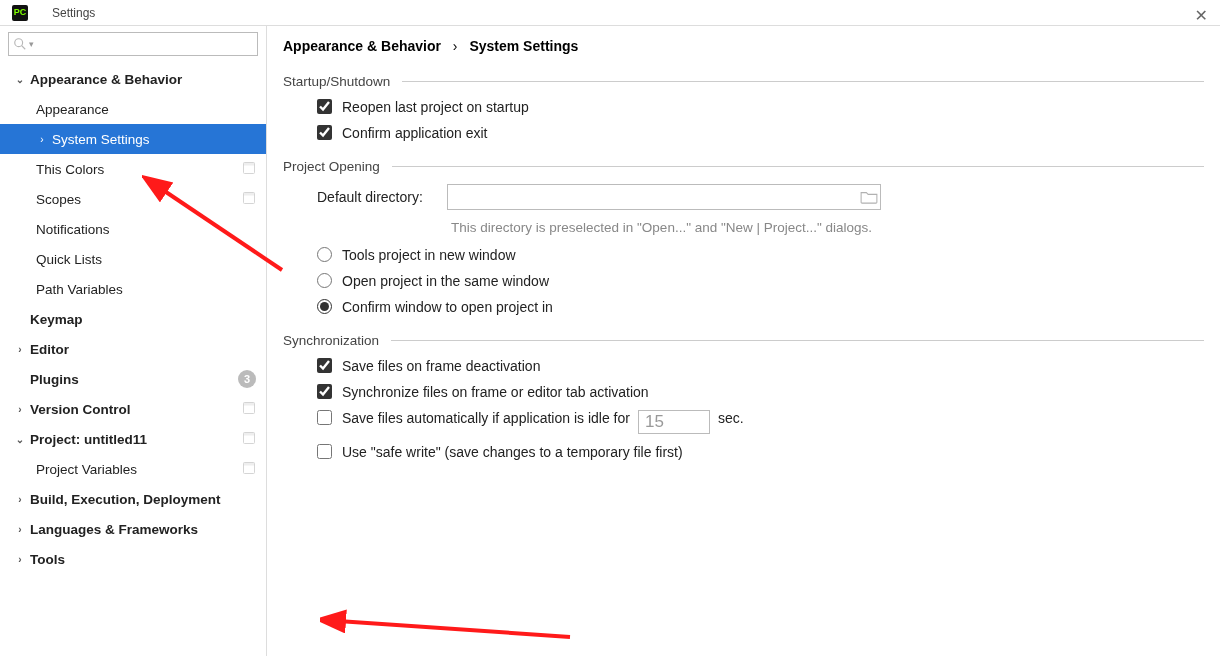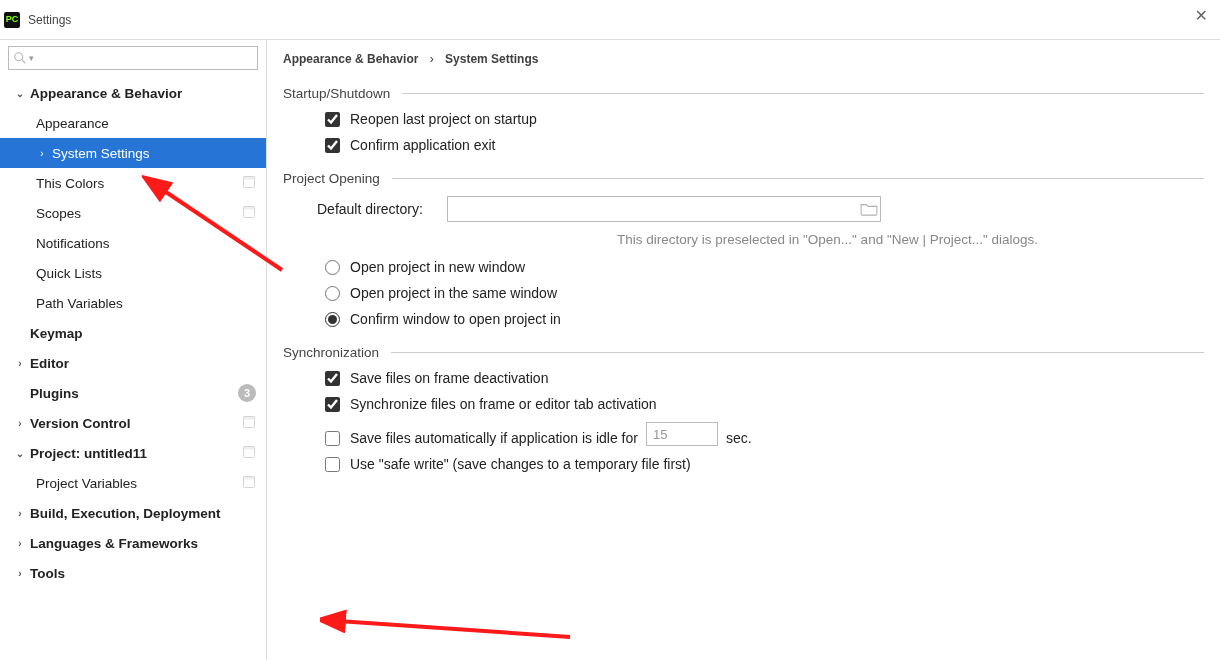--- a/index.html
+++ b/index.html
@@ -6,26 +6,27 @@
 body {
   font-family: "Segoe UI", Arial, sans-serif;
   font-size: 13px;
   color: #333;
   background: #fff;
   width: 1220px;
   height: 660px;
   overflow: hidden;
 }
 .titlebar {
-  height: 40px;
-  display: flex;
-  align-items: center;
-  padding: 0 4px;
+  height: 26px;
+  display: flex;
+  align-items: center;
+  padding: 0 12px;
   border-bottom: 1px solid #ddd;
   position: relative;
+  gap: 16px;
 }
 .titlebar .app-icon {
   width: 16px; height: 16px;
   background: #111;
   display: inline-flex;
   align-items: center;
   justify-content: center;
   margin-right: 8px;
   border-radius: 2px;
 }
@@ -119,23 +120,23 @@
   display: inline-flex;
   align-items: center;
   justify-content: center;
 }
 .content {
   flex: 1;
   padding: 12px 16px;
   overflow: auto;
 }
 .breadcrumb {
-  font-size: 12px;
+  font-size: 14px;
   font-weight: 600;
-  color: #404040;
+  color: #000000;
   margin-bottom: 20px;
 }
 .breadcrumb .sep {
   margin: 0 8px;
   font-weight: normal;
 }
 .section-title {
   font-size: 13.5px;
   color: #444;
   display: flex;
@@ -147,37 +148,37 @@
   flex: 1;
   height: 1px;
   background: #ccc;
   margin-left: 12px;
 }
 .section-body {
   padding-left: 34px;
 }
 .row {
   display: flex;
-  align-items: flex-end;
-  margin: 10px 8px;
+  align-items: flex-start;
+  margin: 10px 0;
   font-size: 14px;
   color: #222;
 }
 .row input[type=checkbox], .row input[type=radio] {
   width: 15px; height: 15px;
   margin-right: 10px;
   accent-color: #333;
 }
 .row .num-input {
   width: 72px;
   height: 24px;
   border: 1px solid #bbb;
   padding: 0 6px;
   margin: 0 8px;
-  font-size: 13px;
+  font-size: 17px;
   color: #999;
 }
 .dir-row {
   display: flex;
   align-items: center;
   margin: 10px 0;
 }
 .dir-row .lbl { width: 130px; font-size: 14px; color: #222;}
 .dir-input-wrap {
   flex: 0 0 434px;
@@ -195,21 +196,20 @@
 }
 .folder-icon {
   width: 18px; height: 14px;
   opacity: 0.5;
 }
 .hint {
   color: #888;
   font-size: 13.5px;
   margin-left: 134px;
   margin-bottom: 12px;
-  text-align: center;
 }
 
 .arrow-annot {
   position: absolute;
   pointer-events: none;
   z-index: 50;
 }
 </style>
 </head>
 <body>
@@ -352,21 +352,21 @@
           <input class="dir-input" value="" style="">
           <svg class="folder-icon" viewBox="0 0 20 16">
               <path d="M1 3 h6 l2 2 h10 v9 a1 1 0 0 1 -1 1 h-16 a1 1 0 0 1 -1 -1 z" fill="none" stroke="#666" stroke-width="1.2"></path>
             </svg>
         </div>
       </div>
       <div class="hint">This directory is preselected in "Open..." and "New | Project..." dialogs.</div>
 
       <label class="row">
         <input type="radio" name="po" style="">
-        <span>Open project in new window</span>
+        <span>Tools project in new window</span>
       </label>
       <label class="row">
         <input type="radio" name="po" style="">
         <span>Open project in the same window</span>
       </label>
       <label class="row">
         <input type="radio" name="po" checked="" style="">
         <span>Confirm window to open project in</span>
       </label>
     </div>

